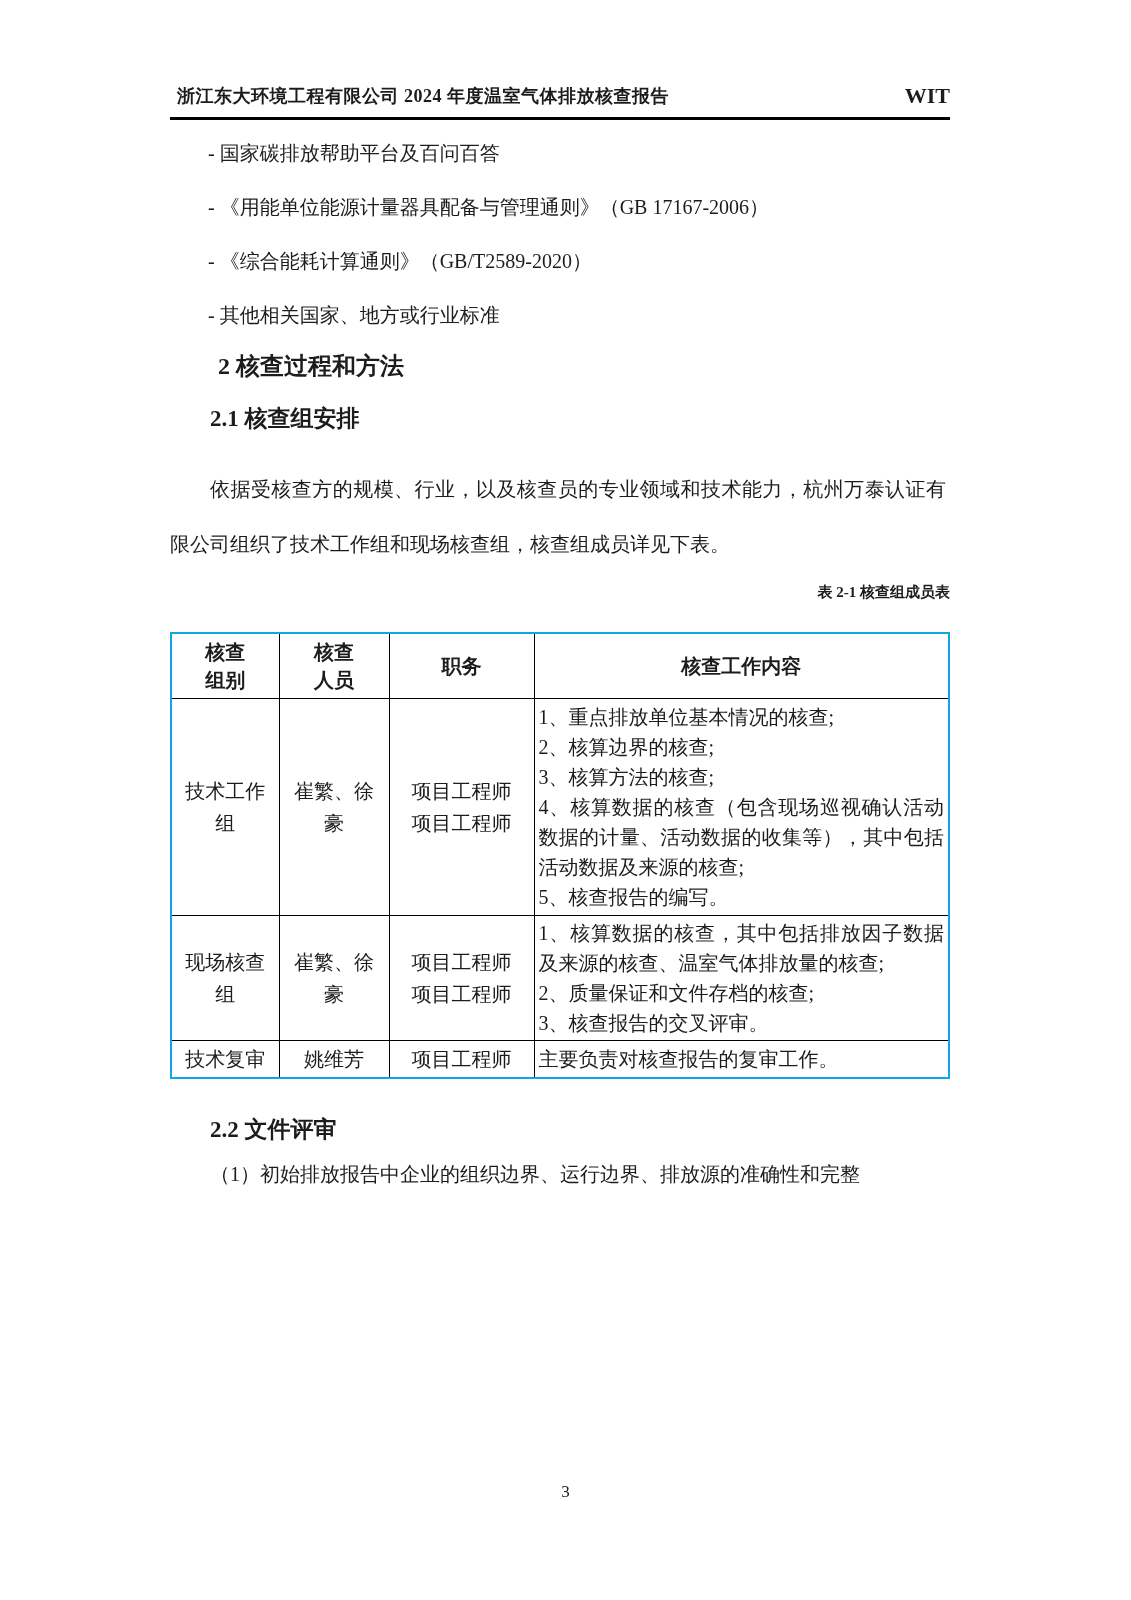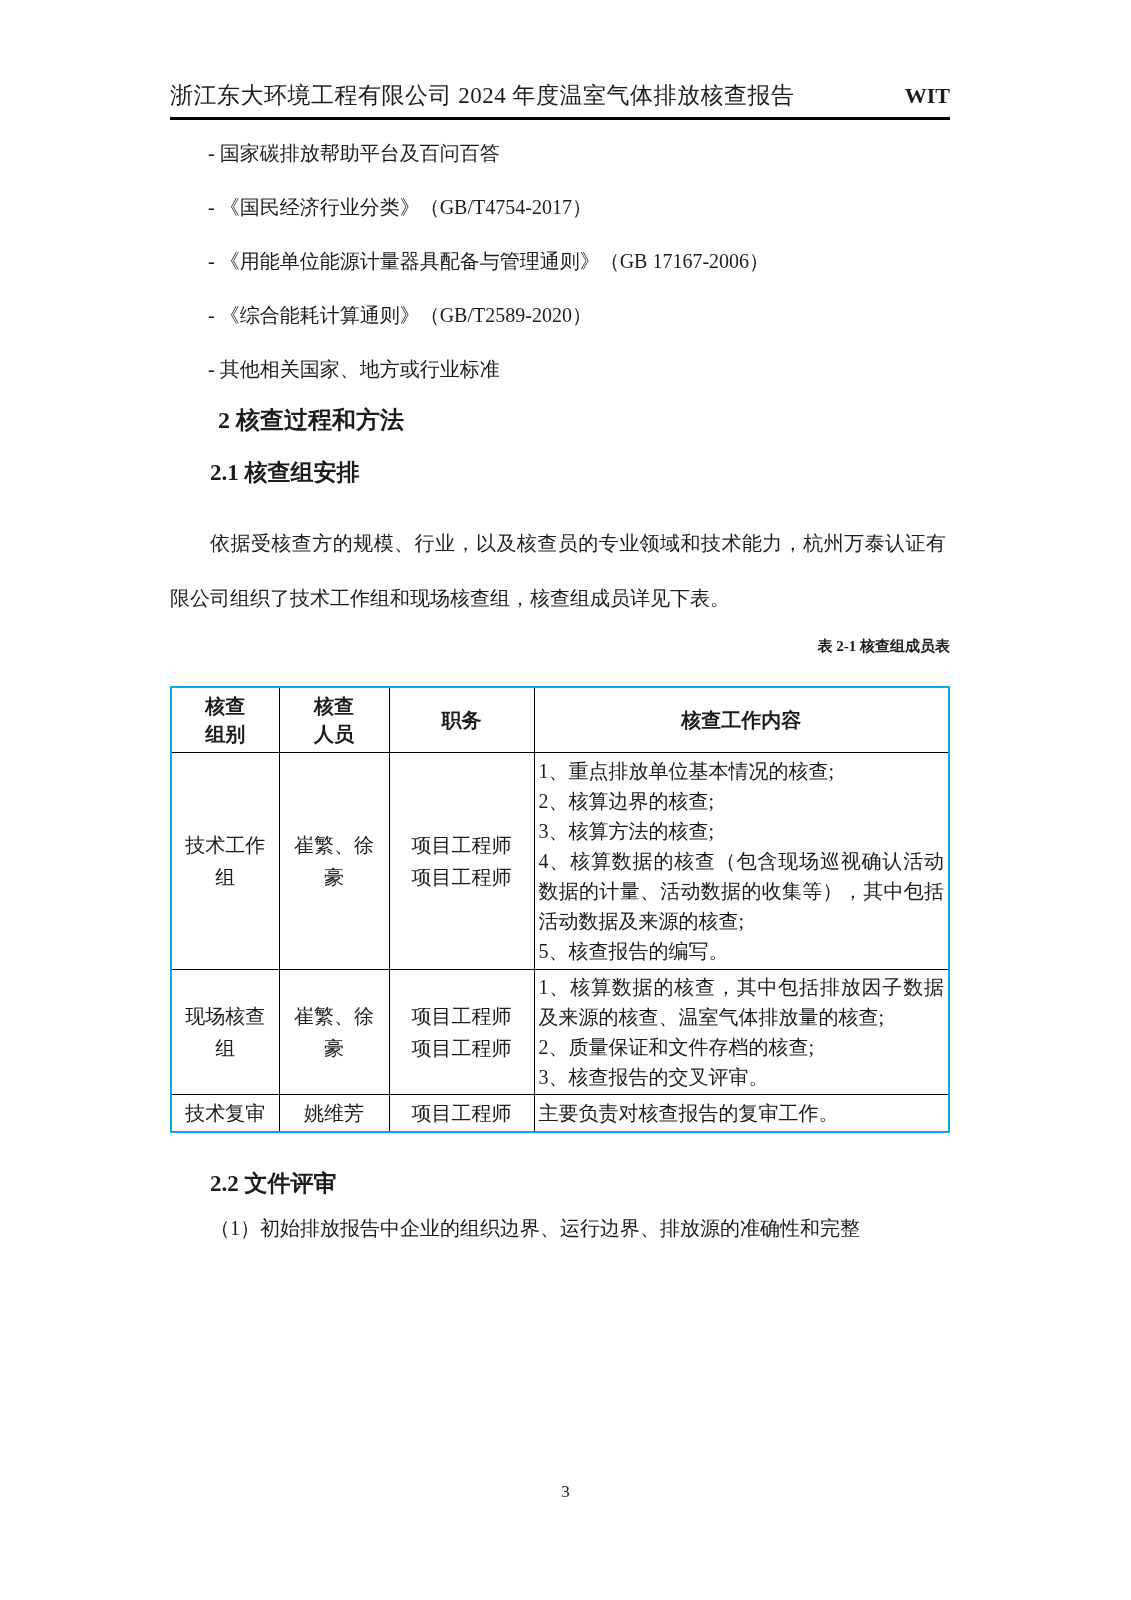--- a/index.html
+++ b/index.html
@@ -25,24 +25,25 @@
   }
 
   
   .runhead {
     padding-top: 84px;
     display: flex;
     justify-content: space-between;
     align-items: flex-end;
   }
   .runhead-title {
-    font-size: 23px;
-    font-weight: 400;
+    font-size: 18px;
+    font-weight: 700;
     letter-spacing: 0.5px;
     line-height: 24px;
+    margin-left: 7px;
   }
   .runhead-brand {
     font-size: 22px;
     font-weight: 600;
     line-height: 24px;
   }
   .runhead-rule {
     margin-top: 9px;
     border-bottom: 3px solid #000;
   }
@@ -170,21 +171,20 @@
   <div class="content">
 
     <div class="runhead">
       <span class="runhead-title">浙江东大环境工程有限公司 2024 年度温室气体排放核查报告</span>
       <span class="runhead-brand">WIT</span>
     </div>
     <div class="runhead-rule"></div>
 
     <div class="ref-list">
       <div class="ref-item">- 国家碳排放帮助平台及百问百答</div>
-      <div class="ref-item">- 《国民经济行业分类》（GB/T4754-2017）</div>
       <div class="ref-item">- 《用能单位能源计量器具配备与管理通则》（GB 17167-2006）</div>
       <div class="ref-item">- 《综合能耗计算通则》（GB/T2589-2020）</div>
       <div class="ref-item">- 其他相关国家、地方或行业标准</div>
     </div>
 
     <div class="h-sec">2 核查过程和方法</div>
 
     <div class="h-sub1">2.1 核查组安排</div>
     <p class="para">依据受核查方的规模、行业，以及核查员的专业领域和技术能力，杭州万泰认证有限公司组织了技术工作组和现场核查组，核查组成员详见下表。</p>
 

